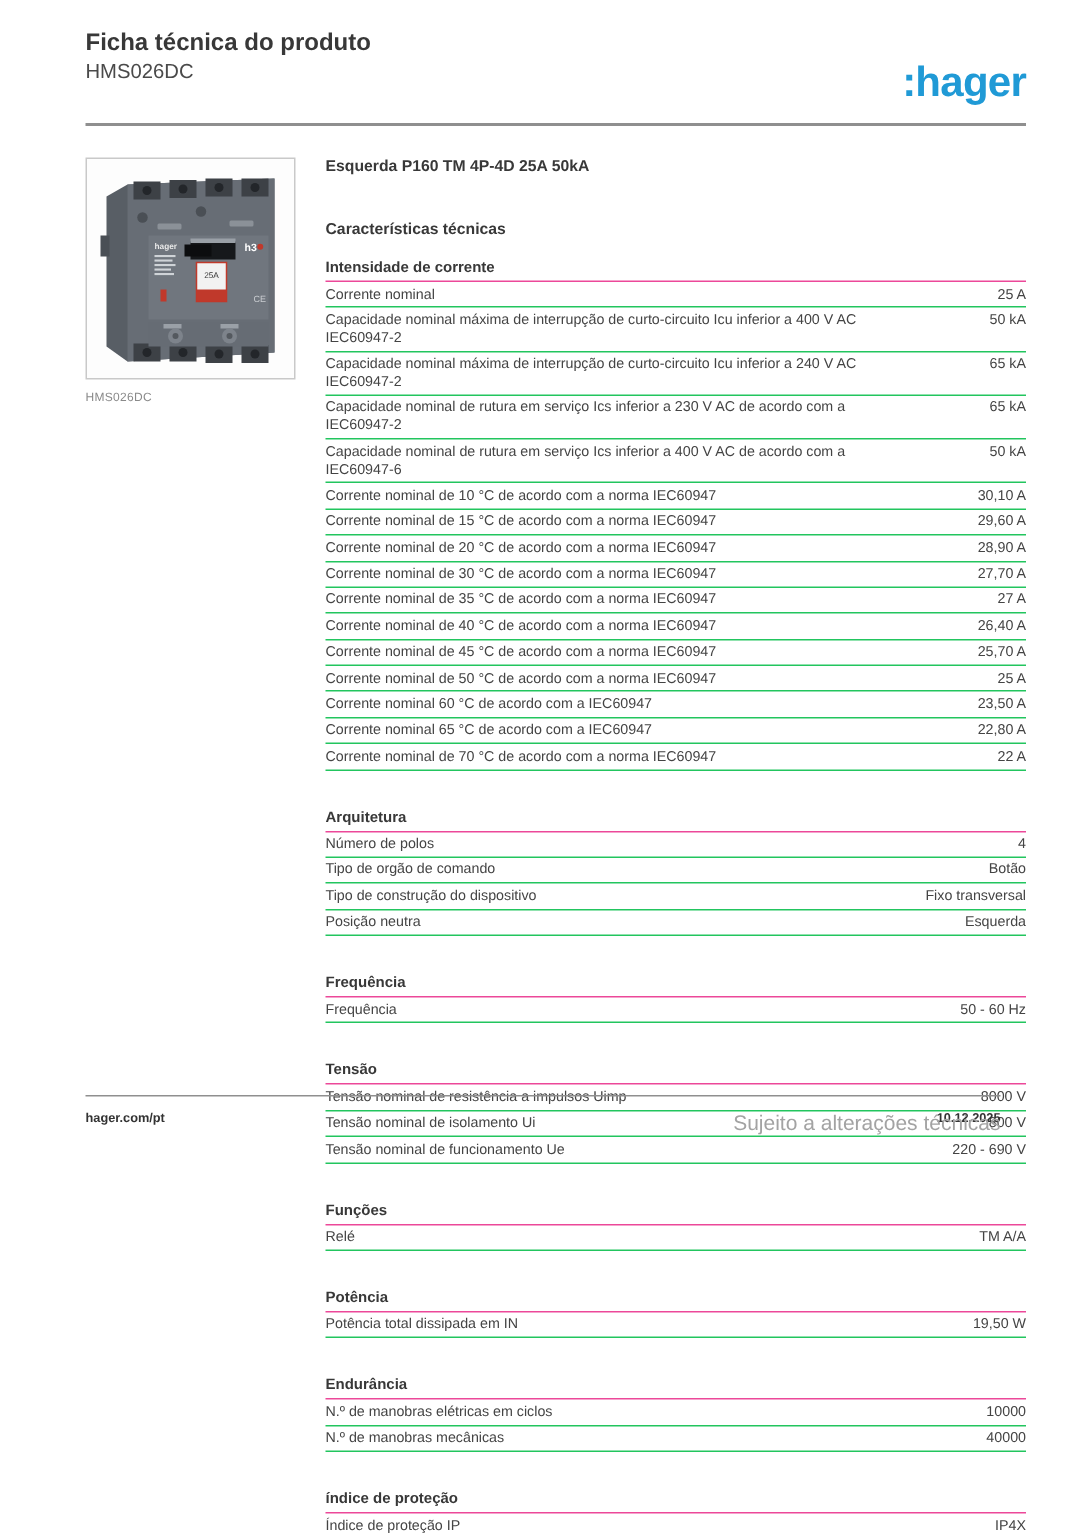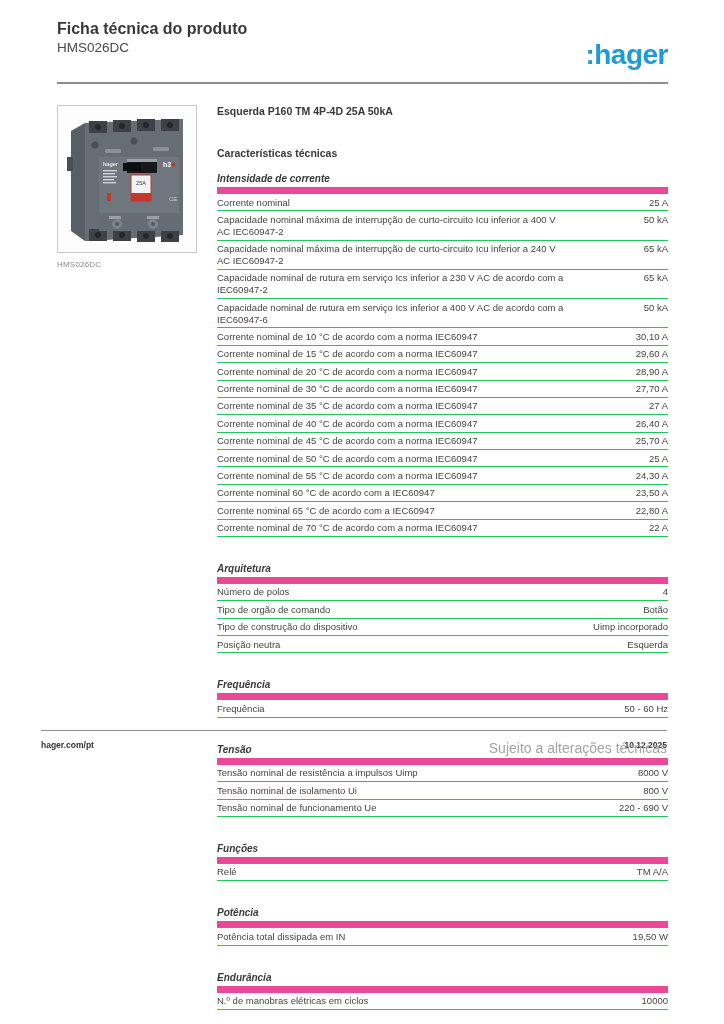--- a/index.html
+++ b/index.html
@@ -1,18 +1,18 @@
 <!DOCTYPE html>
 <html lang="pt"><head>
 <meta charset="utf-8">
 <style>
   * { margin:0; padding:0; box-sizing:border-box; }
   html,body { width:724px; height:1024px; background:#ffffff; overflow:hidden;
     font-family:"Liberation Sans","DejaVu Sans",sans-serif; color:#3c3c3c; }
-  .page { position:relative; width:724px; height:768px; padding:20px 56px 0 57px; }
+  .page { position:relative; width:724px; height:768px; padding:20px 40px 0 57px; }
 
   
   .doc-header { display:flex; justify-content:space-between; align-items:flex-start; }
   .doc-title { font-size:16px; font-weight:bold; color:#383838; line-height:1.15; }
   .doc-subtitle { font-size:13.5px; color:#4a4a4a; margin-top:2px; }
   .logo { font-size:28px; font-weight:bold; letter-spacing:-0.5px; margin-top:19px; }
   .header-rule { border:none; border-top:2px solid #8f8f8f; margin-top:11px; }
 
   
   .main { display:flex; margin-top:21px; }
@@ -23,29 +23,29 @@
   .right-col { flex:1; min-width:0; }
 
   .product-title { font-size:10.5px; font-weight:bold; color:#383838; }
   .tech-heading { font-size:10.5px; font-weight:bold; color:#383838; margin-top:30px; }
 
   
   .sections { margin-top:14px; }
   .spec-section { margin-top:26px; }
   .spec-section:first-child { margin-top:0; }
   .spec-section-title { font-size:10px; font-weight:bold; color:#383838;
-    padding-bottom:3px; border-bottom:7px solid #ec4899;font-style:italic; }
+    padding-bottom:3px; border-bottom:1px solid #ec4899; }
   .spec-row { display:flex; align-items:flex-start; justify-content:space-between;
     padding:2.5px 0 2px 0; border-bottom:1px solid #22c55e; }
   .spec-label { font-size:9.5px; color:#444; line-height:1.25; max-width:78%; }
   .spec-value { font-size:9.5px; color:#444; line-height:1.25; white-space:nowrap;
     text-align:right; margin-left:12px; }
 
   
-  .doc-footer { position:absolute; left:41px; right:57px; bottom:18px;
+  .doc-footer { position:absolute; left:57px; right:57px; bottom:18px;
     border-top:1.5px solid #8f8f8f; padding-top:9px;
     display:flex; justify-content:space-between; align-items:baseline; }
   .footer-left { font-size:8.5px; font-weight:bold; color:#333; }
   .footer-center { font-size:14px; color:#a3a3a3; position:absolute; left:0; right:0; text-align:right; }
   .footer-right { font-size:8.5px; font-weight:bold; color:#333; }
 </style>
 </head>
 <body>
 
 <div class="page">
@@ -188,24 +188,20 @@
             </div>
             <div class="spec-row">
               <span class="spec-label">Corrente nominal de 45 °C de acordo com a norma IEC60947</span>
               <span class="spec-value">25,70 A</span>
             </div>
             <div class="spec-row">
               <span class="spec-label">Corrente nominal de 50 °C de acordo com a norma IEC60947</span>
               <span class="spec-value">25 A</span>
             </div>
             <div class="spec-row">
-              <span class="spec-label">Corrente nominal de 55 °C de acordo com a norma IEC60947</span>
-              <span class="spec-value">24,30 A</span>
-            </div>
-            <div class="spec-row">
               <span class="spec-label">Corrente nominal 60 °C de acordo com a IEC60947</span>
               <span class="spec-value">23,50 A</span>
             </div>
             <div class="spec-row">
               <span class="spec-label">Corrente nominal 65 °C de acordo com a IEC60947</span>
               <span class="spec-value">22,80 A</span>
             </div>
             <div class="spec-row">
               <span class="spec-label">Corrente nominal de 70 °C de acordo com a norma IEC60947</span>
               <span class="spec-value">22 A</span>
@@ -216,21 +212,21 @@
             <div class="spec-row">
               <span class="spec-label">Número de polos</span>
               <span class="spec-value">4</span>
             </div>
             <div class="spec-row">
               <span class="spec-label">Tipo de orgão de comando</span>
               <span class="spec-value">Botão</span>
             </div>
             <div class="spec-row">
               <span class="spec-label">Tipo de construção do dispositivo</span>
-              <span class="spec-value">Uimp incorporado</span>
+              <span class="spec-value">Fixo transversal</span>
             </div>
             <div class="spec-row">
               <span class="spec-label">Posição neutra</span>
               <span class="spec-value">Esquerda</span>
             </div>
           </section>
           <section class="spec-section">
             <h3 class="spec-section-title">Frequência</h3>
             <div class="spec-row">
               <span class="spec-label">Frequência</span>
@@ -264,20 +260,24 @@
             <div class="spec-row">
               <span class="spec-label">Potência total dissipada em IN</span>
               <span class="spec-value">19,50 W</span>
             </div>
           </section>
           <section class="spec-section">
             <h3 class="spec-section-title">Endurância</h3>
             <div class="spec-row">
               <span class="spec-label">N.º de manobras elétricas em ciclos</span>
               <span class="spec-value">10000</span>
+            </div>
+            <div class="spec-row">
+              <span class="spec-label">N.º de manobras mecânicas</span>
+              <span class="spec-value">40000</span>
             </div>
           </section>
           <section class="spec-section">
             <h3 class="spec-section-title">índice de proteção</h3>
             <div class="spec-row">
               <span class="spec-label">Índice de proteção IP</span>
               <span class="spec-value">IP4X</span>
             </div>
           </section>
           <section class="spec-section">

